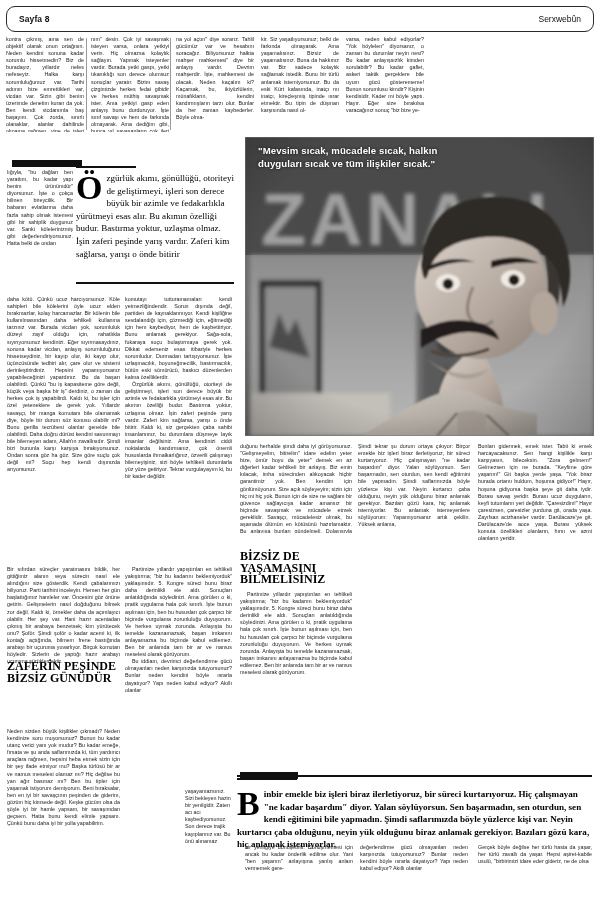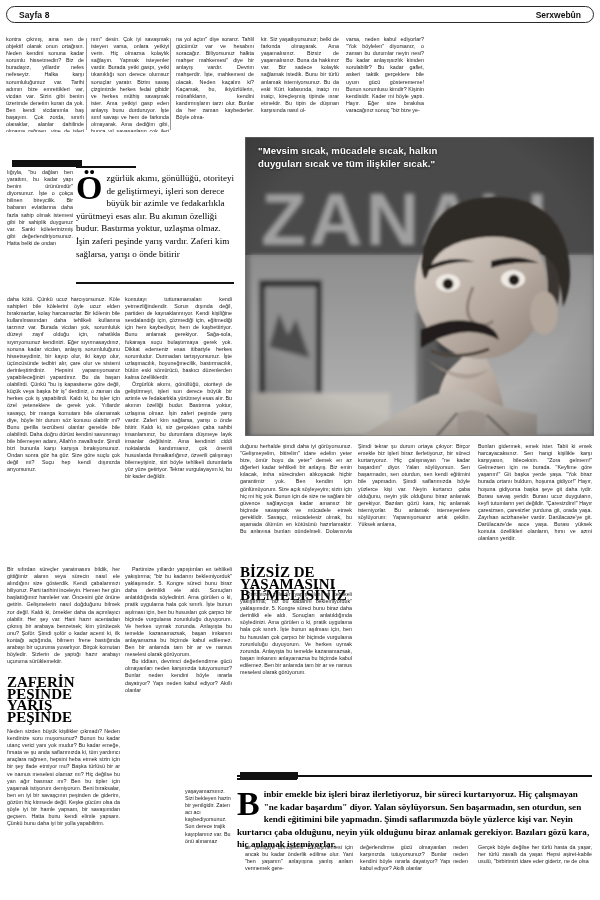--- a/index.html
+++ b/index.html
@@ -5,28 +5,28 @@
   html,body{margin:0;padding:0;}
   body{
     width:600px;height:900px;background:#ffffff;
     font-family:"Liberation Sans", sans-serif;
     color:#111;overflow:hidden;position:relative;
   }
   .page{position:relative;width:600px;height:900px;box-sizing:border-box;padding:0 6px;}
 
   
   .masthead{
-    position:relative;margin:6px 0 0 0;height:17px;
+    position:relative;margin:6px 0 0 0;height:26px;
     border:1px solid #2b2b2b;border-radius:9px;
     display:flex;align-items:center;box-sizing:border-box;
     padding:0 12px;background:#fff;
   }
   .masthead .mh-left{font-size:8.5px;font-weight:bold;letter-spacing:.1px;}
   .masthead .mh-center{position:absolute;left:0;right:0;text-align:center;font-size:8.5px;font-weight:bold;}
-  .masthead .mh-right{margin-left:auto;font-size:8.5px;font-weight:bold;z-index:2;}
+  .masthead .mh-right{margin-left:auto;font-size:8.5px;font-weight:normal;z-index:2;}
 
   
   .col{
     font-size:5.35px;line-height:7.1px;text-align:justify;
     -webkit-hyphens:auto;hyphens:auto;
     color:#1b1b1b;
   }
   .col p{margin:0 0 0 0;text-indent:7px;}
   .col p.noind{text-indent:0;}
 
@@ -61,22 +61,22 @@
 
   .quotebox{
     position:absolute;color:#fff;font-weight:bold;
     font-size:9.6px;line-height:13.2px;letter-spacing:.1px;
     text-shadow:0 0 3px rgba(0,0,0,.85);
   }
 
   
   .shead{
     font-family:"Liberation Serif", serif;
-    font-weight:bold;font-size:15px;line-height:11.5px;
-    margin:18px 0 5px 0;color:#000;
+    font-weight:bold;font-size:12px;line-height:11.5px;
+    margin:2px 0 5px 0;color:#000;
   }
 
   
   .acol{position:absolute;}
   .vr{position:absolute;width:1px;background:#9a9a9a;}
 </style>
 </head>
 <body>
 
 <div class="page">
@@ -215,21 +215,21 @@
     <p class="noind">lığıyla, "bu dağları ben yarattım, bu kadar yapı benim ürünümdür" diyorsunuz. İşte o çokça bilinen bireycilik. Bir babanın evlatlarına daha fazla sahip olmak istemesi gibi bir sahiplik duygunuz var. Sanki kölelerinizmiş gibi değerlendiriyorsunuz. Hatta belki de ondan</p>
   </div>
 
   <div class="acol col" style="left:7px;top:290px;width:113px;height:390px;overflow:hidden;">
     <p class="noind">daha kötü. Çünkü ucuz harcıyorsunuz. Köle sahipleri bile kölelerini öyle ucuz elden bırakmazlar, kolay harcamazlar. Bir kölenin bile kullanılmasından daha tehlikeli kullanma tarzınız var. Burada vicdan yok, sorumluluk düzeyi zayıf olduğu için, rahatlıkla sıyırıyorsunuz kendinizi. Eğer sıyırmasaydınız, sonuna kadar vicdan, anlayış sorumluluğunu hissetseydiniz, bir kayıp olur, iki kayıp olur, üçüncüsünde tedbiri alır, çare olur ve sistemi derinleştirirdiniz. Hepsini yapamıyorsanız yapabileceğinizi yapardınız. Bu da başarı olabilirdi. Çünkü "bu iş kapasiteme göre değil, küçük veya başka bir iş" derdiniz, o zaman da herkes çok iş yapabilirdi. Kaldı ki, bu işler için özel yeteneklere de gerek yok. Yıllardır savaşçı, bir manga komutanı bile olamamak diye, böyle bir durum söz konusu olabilir mi? Bunu gerilla tecrübesi olanlar genelde bile olabilirdi. Daha doğru dürüst kendini savunmayı bile bilemeyen adam, Allah'ın zavallısıdır. Şimdi bizi bununla karşı karşıya bırakıyorsunuz. Ondan sonra göz ha göz. Size göre suçlu çok değil mi? Suçu hep kendi dışınızda arıyorsunuz.</p>
   </div>
 
   <div class="acol" style="left:7px;top:653px;width:113px;">
     <div class="shead">
       <div>ZAFERİN PEŞİNDE</div>
-      <div>YARIŞ PEŞİNDE</div>
+      <div>BİZSİZ GÜNÜDÜR</div>
     </div>
   </div>
 
   <div class="acol col" style="left:7px;top:560px;width:113px;height:118px;overflow:hidden;">
     <p class="noind">Bir sıfırdan süreçler yaratmasını bildik, her gittiğimiz alanın veya sürecin nasıl ele alındığını size gösterdik. Kendi çabalarımızı biliyoruz. Parti tarihini inceleyin. Hemen her gün başlattığımız hamleler var. Öncesini göz önüne getirin. Gelişmelerin nasıl doğduğunu bilmek zor değil. Kaldı ki, örnekler daha da açımlayıcı olabilir. Her şey var. Hani hazır acentadan çıkmış bir arabaya benzetsek; kim yürütecek onu? Şoför. Şimdi şoför o kadar acemi ki, ilk kontağı açtığında, bilmem frene bastığında arabayı bir uçuruma yuvarlıyor. Birçok komutan böyledir. Sizlerin de yaptığı hazır arabayı uçuruma sürüklemektir.</p>
   </div>
 
   <div class="acol col" style="left:7px;top:722px;width:113px;height:175px;overflow:hidden;">
     <p class="noind">Neden sizden büyük kişilikler çıkmadı? Neden kendinize soru muyorsunuz? Bunun bu kadar utanç verici yanı yok mudur? Bu kadar emeğe, fırsata ve şu anda saflarımızda ki, tüm yardımcı araçlara rağmen, hepsini heba etmek sizin için bir şey ifade etmiyor mu? Başka türlüsü bir ar ve namus meselesi olamaz mı? Hiç değilse bu yan ağır basmaz mı? Ben bu tipler için yaşamak istiyorum demiyorum. Beni bıraksalar, ben en iyi bir savaşçının peşinden de giderim, gözüm hiç kimsede değil. Keşke gücüm olsa da şöyle iyi bir hamle yapsam, bir savaşımdan geçsem. Hatta bunu kendi elimle yapsam. Çünkü bunu daha iyi bir yolla yapabilirim.</p>
   </div>

